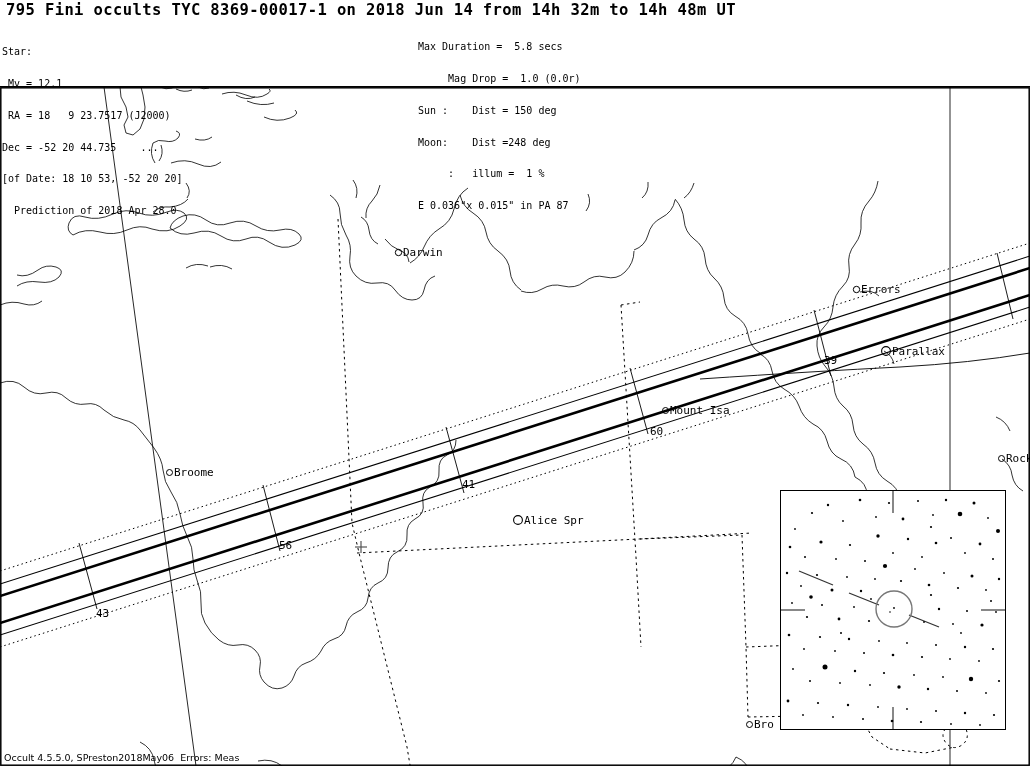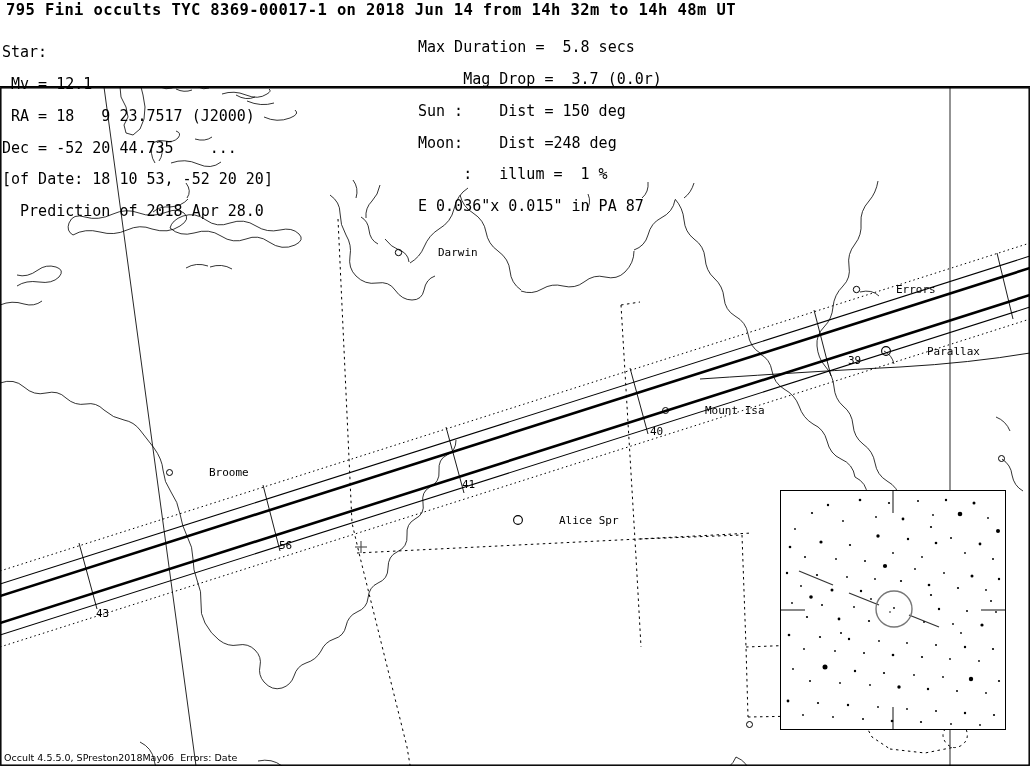--- a/index.html
+++ b/index.html
@@ -9,34 +9,34 @@
     color:#000;
   }
   #page{position:relative;width:1030px;height:766px;background:#fff;}
 
   
   #header{position:absolute;left:0;top:0;width:1030px;height:86px;padding-left:8px;}
   #title{
     position:absolute;left:6px;top:1px;
     font-size:15.5px;font-weight:bold;letter-spacing:0.4px;white-space:pre;
   }
-  .hcol{position:absolute;font-size:15px;line-height:10.6px;white-space:pre;}
+  .hcol{position:absolute;font-size:10px;line-height:10.6px;white-space:pre;}
   #hcol-star{left:2px;top:26px;}
   #hcol-circ{left:418px;top:21px;}
   #hcol-ast{left:840px;top:21px;text-align:right;}
   .hline{white-space:pre;}
   #hdr-rule{position:absolute;left:0;top:86px;width:1030px;height:0;border-top:1.6px solid #000;}
 
   
   #map{position:absolute;left:0;top:87px;width:1030px;height:679px;overflow:hidden;}
   #mapsvg{display:block;}
 
   
   .city{position:absolute;font-size:11px;white-space:nowrap;line-height:11px;}
-  .city .cname{font-family:"DejaVu Sans Mono","Liberation Mono",monospace;margin-left:35px;}
+  .city .cname{font-family:"DejaVu Sans Mono","Liberation Mono",monospace;}
   .tmark{position:absolute;font-size:11px;white-space:nowrap;}
 
   
   #inset{position:absolute;left:780px;top:490px;width:224px;height:238px;
          background:#fff;border:1.4px solid #000;overflow:hidden;}
   
   #footer{position:absolute;left:4px;top:752px;font-size:9.5px;white-space:pre;
           font-family:"DejaVu Sans","Liberation Sans",sans-serif;}
 </style>
 </head>
@@ -51,21 +51,21 @@
       <div class="hline">Star:</div>
       <div class="hline"> Mv = 12.1</div>
       <div class="hline"> RA = 18   9 23.7517 (J2000)</div>
       <div class="hline">Dec = -52 20 44.735    ...</div>
       <div class="hline">[of Date: 18 10 53, -52 20 20]</div>
       <div class="hline">  Prediction of 2018 Apr 28.0</div>
     </div>
 
     <div class="hcol" id="hcol-circ">
       <div class="hline">Max Duration =  5.8 secs</div>
-      <div class="hline">     Mag Drop =  3.7 (0.0r)</div>
+      <div class="hline">     Mag Drop =  1.0 (0.0r)</div>
       <div class="hline">Sun :    Dist = 150 deg</div>
       <div class="hline">Moon:    Dist =248 deg</div>
       <div class="hline">     :   illum =  1 %</div>
       <div class="hline">E 0.036"x 0.015" in PA 87</div>
     </div>
 
 
     <div id="hdr-rule"></div>
   </div>
 
@@ -260,22 +260,22 @@
       <div class="city" style="left:745px;top:632px;">
         <svg width="9" height="9" style="vertical-align:-1px">
             <circle cx="4.5" cy="4.5" r="3" fill="none" stroke="#000" stroke-width="1"></circle>
           </svg><span class="cname">Bro</span>
       </div>
 
     </div>
 
     <div>
       <div class="tmark" style="left:1011px;top:206px;margin-left:45px;">38</div>
-      <div class="tmark" style="left:848px;top:267px;">39</div>
-      <div class="tmark" style="left:650px;top:338px;">40</div>
+      <div class="tmark" style="left:824px;top:267px;">39</div>
+      <div class="tmark" style="left:650px;top:338px;">60</div>
       <div class="tmark" style="left:462px;top:391px;">41</div>
       <div class="tmark" style="left:279px;top:452px;">56</div>
       <div class="tmark" style="left:96px;top:520px;">43</div>
     </div>
   </div>
 
   <div id="inset">
     <svg width="224" height="238" viewBox="0 0 224 238">
       <rect x="0" y="0" width="224" height="238" fill="#fff"></rect>
 
@@ -404,15 +404,15 @@
         <circle cx="30" cy="106" r="1.8"></circle>
           <circle cx="60" cy="142" r="1"></circle>
           <circle cx="90" cy="108" r="0.9"></circle>
         <circle cx="150" cy="104" r="1.1"></circle>
           <circle cx="180" cy="142" r="0.9"></circle>
           <circle cx="210" cy="110" r="1"></circle>
       </g>
     </svg>
   </div>
 
-  <div id="footer">Occult 4.5.5.0, SPreston2018May06  Errors: Date</div>
+  <div id="footer">Occult 4.5.5.0, SPreston2018May06  Errors: Meas</div>
 
 </div>
 
 </body></html>

